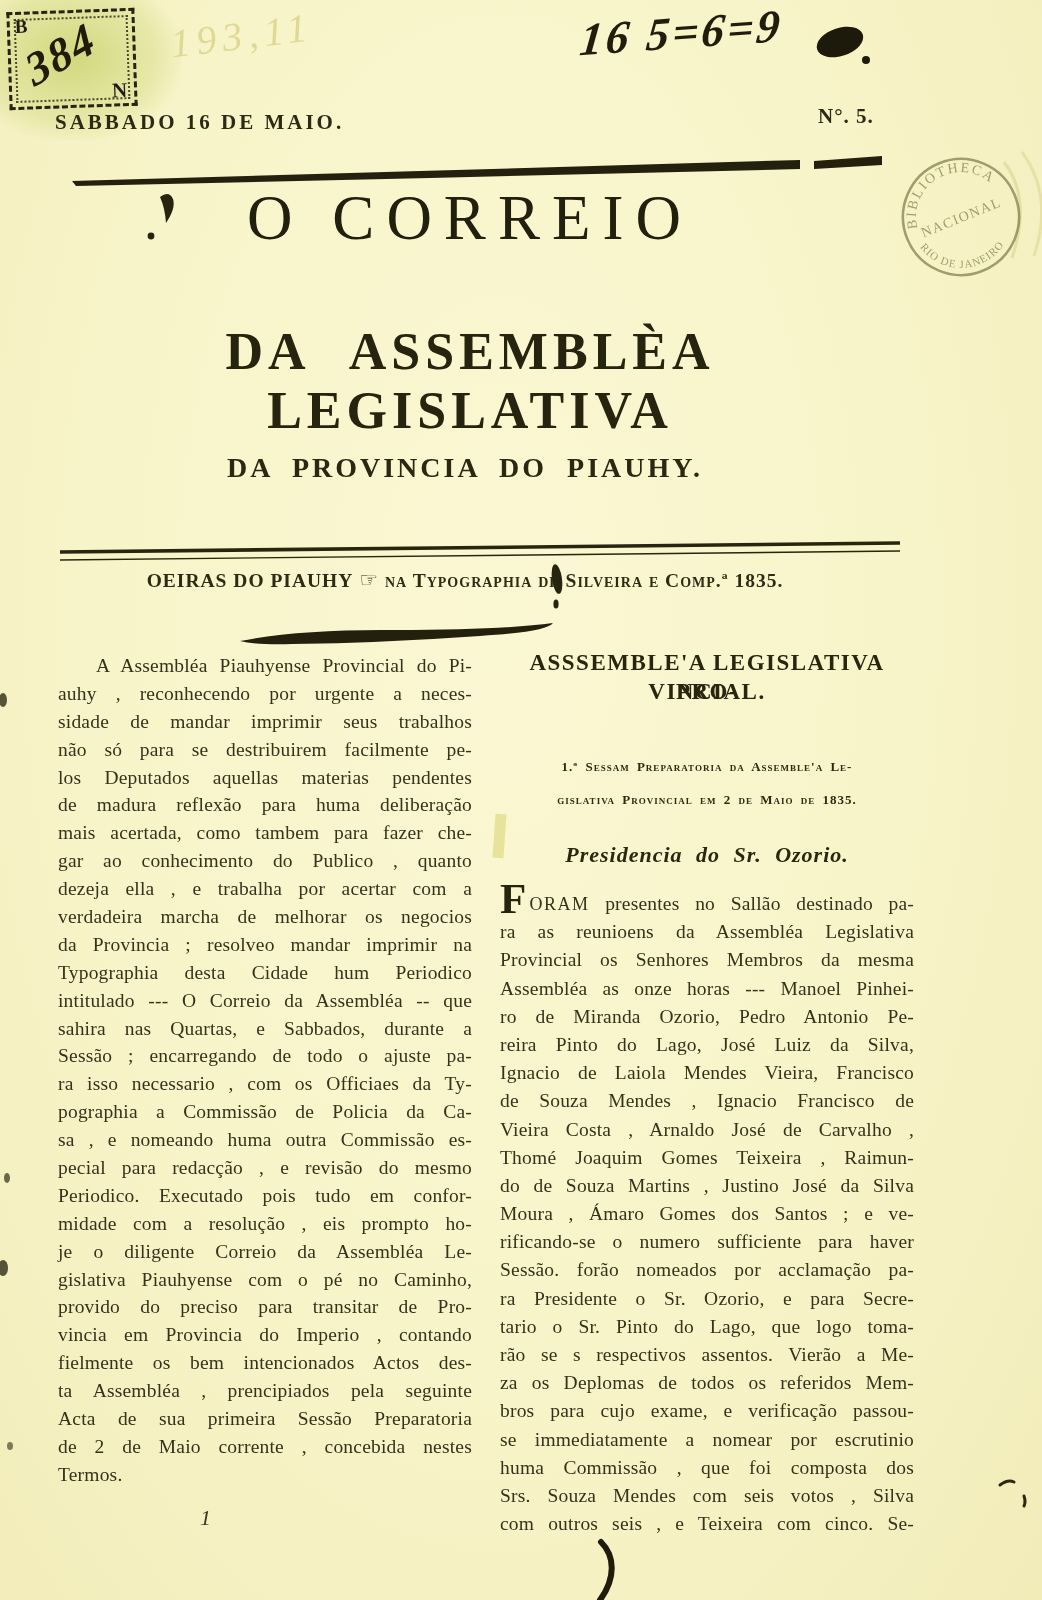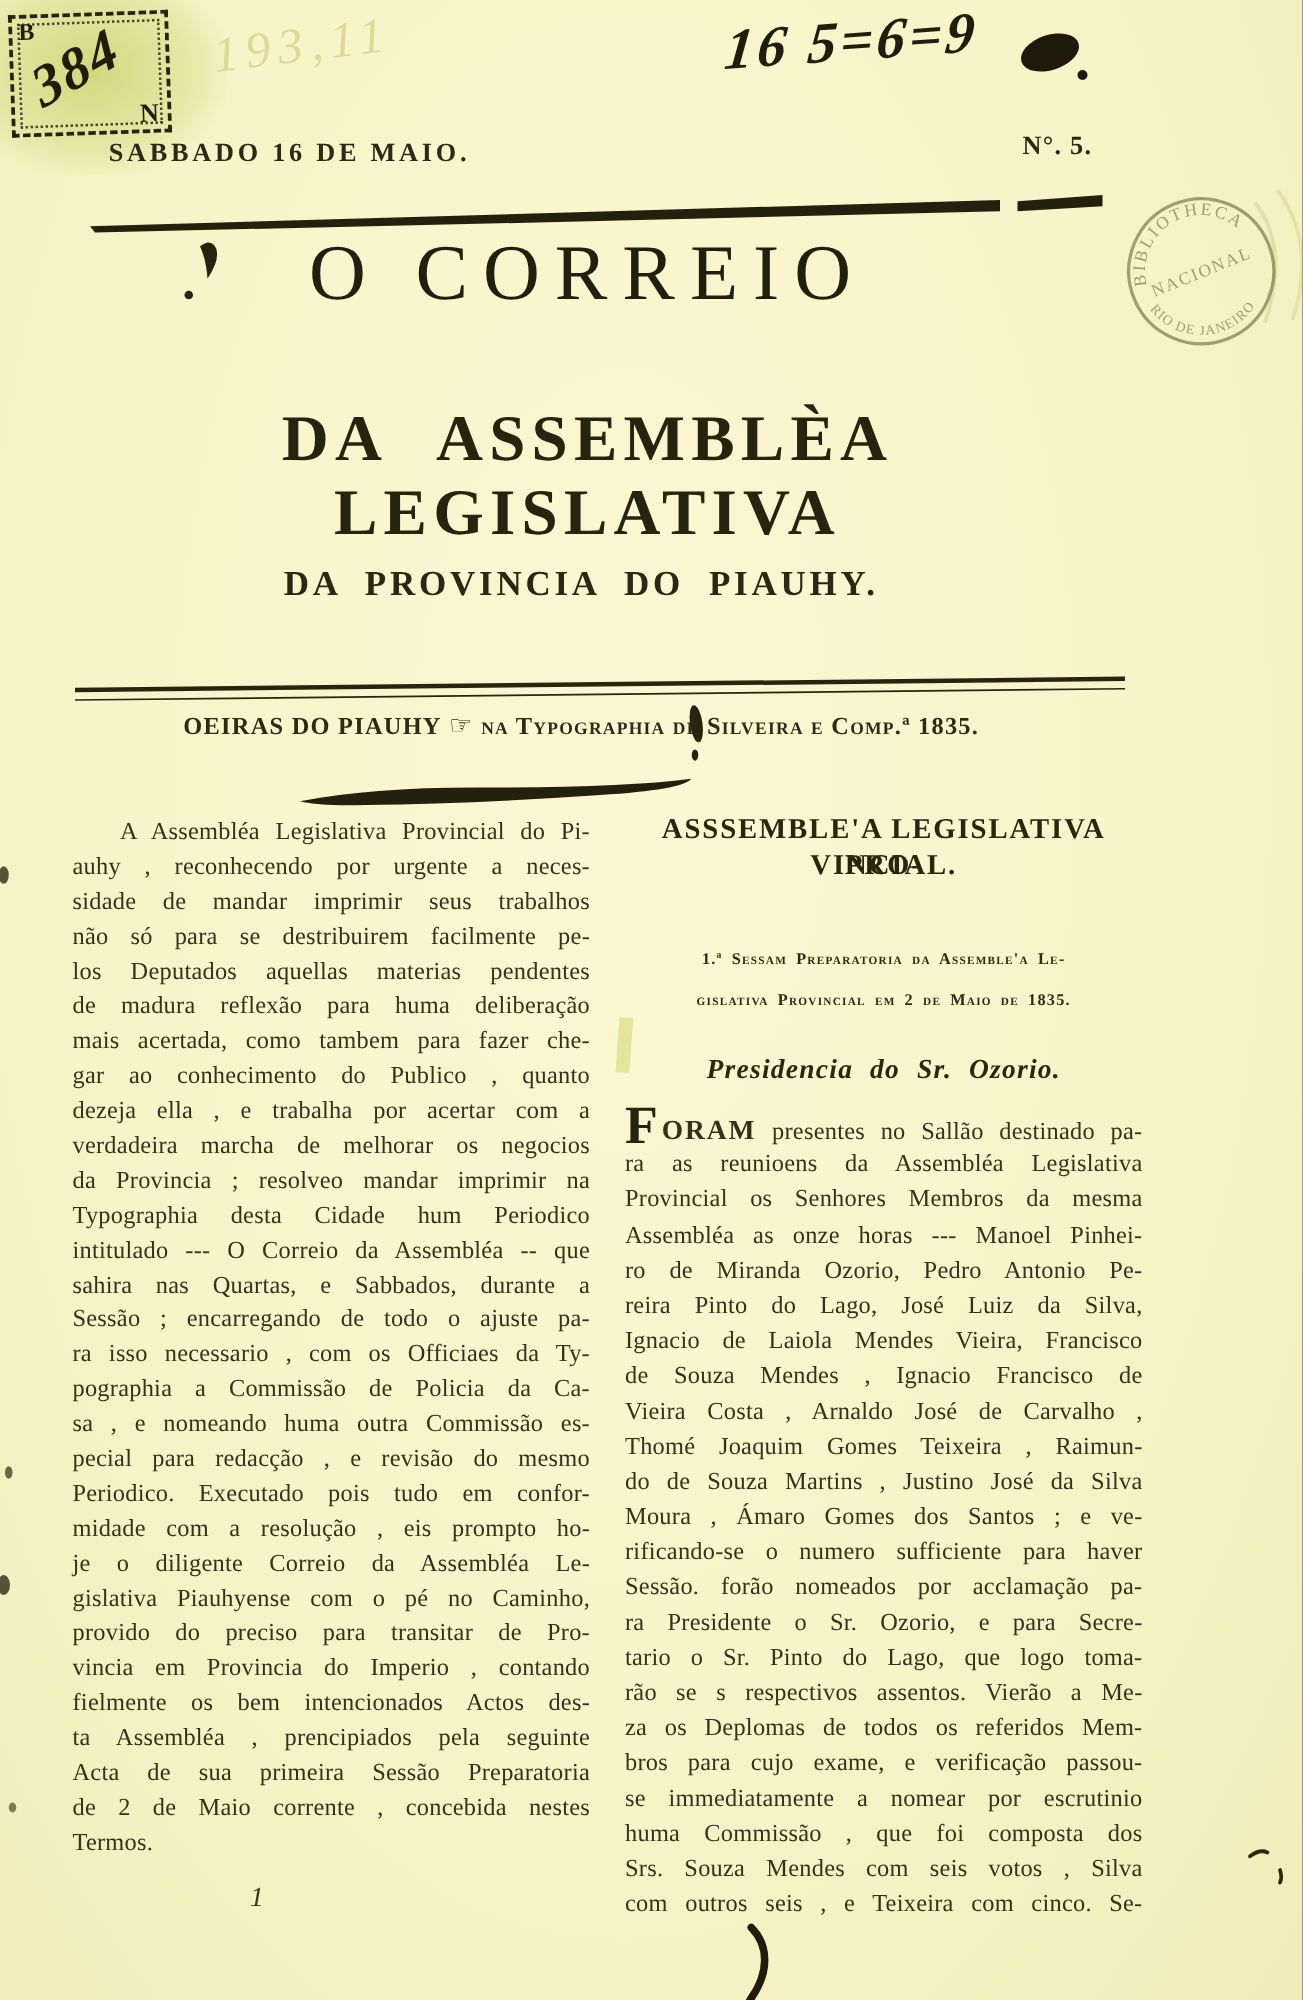--- a/index.html
+++ b/index.html
@@ -17,21 +17,21 @@
     transform:rotate(-2deg);color:#1f1c0c;}
   .stamp::before{content:"";position:absolute;inset:4px;border:2px dotted rgba(38,35,15,.8);}
   .stamp .b{position:absolute;left:5px;top:1px;font-size:19px;font-weight:bold;}
   .stamp .n{position:absolute;right:7px;bottom:0px;font-size:21px;font-weight:bold;}
   .stamp .num{position:absolute;left:12px;top:14px;font-size:46px;font-weight:bold;font-style:italic;
     transform:rotate(-28deg) skewX(-6deg);letter-spacing:2px;}
   .pencil{left:170px;top:12px;font-size:40px;font-style:italic;color:#dcd58e;opacity:.85;
     transform:rotate(-7deg);letter-spacing:6px;}
   .inknote{left:580px;top:6px;font-size:46px;font-style:italic;font-weight:bold;color:#201d0d;
     transform:rotate(-4deg) skewX(-10deg);letter-spacing:3px;}
-  .dateline{left:55px;top:110px;font-size:21px;font-weight:bold;letter-spacing:3px;color:#2c2914;margin-left:32px;}
+  .dateline{left:55px;top:110px;font-size:21px;font-weight:bold;letter-spacing:3px;color:#2c2914;}
   .issue{left:818px;top:104px;font-size:21px;font-weight:bold;letter-spacing:1px;color:#2c2914;}
   
   .title{left:40px;top:182px;width:860px;text-align:center;font-size:63px;font-weight:normal;
     letter-spacing:12px;color:#21200f;}
   .subtitle{left:20px;top:322px;width:900px;text-align:center;font-size:52px;font-weight:bold;
     letter-spacing:5px;word-spacing:26px;color:#26240f;}
   .province{left:20px;top:452px;width:890px;text-align:center;font-size:28px;font-weight:bold;
     letter-spacing:3px;word-spacing:10px;color:#2a2712;}
   .imprint{left:40px;top:568px;width:850px;text-align:center;font-size:19.5px;font-weight:700;
     color:#2e2b14;font-variant:small-caps;letter-spacing:1px;}
@@ -50,21 +50,21 @@
   .rc-head div{height:29px;line-height:29px;}
   .rc-sess{left:500px;top:750px;width:414px;text-align:center;font-size:13px;font-weight:600;
     font-variant:small-caps;letter-spacing:1px;word-spacing:3px;color:#2d2a12;}
   .rc-sess div{height:33px;line-height:33px;}
   .rc-pres{left:500px;top:842px;width:414px;text-align:center;font-size:22px;font-style:italic;
     font-weight:600;letter-spacing:1px;word-spacing:7px;color:#2a2710;}
   .rbody{left:500px;top:890px;width:414px;overflow:visible;}
   .rbody .tl{height:28.2px;line-height:28.2px;}
   .firstline{position:relative;}
   .dropF{font-size:43px;line-height:0;font-weight:600;position:relative;top:3px;margin-right:3px;color:#26230f;}
-  .capRest{font-size:22px;letter-spacing:1.5px;font-weight:700;}
+  .capRest{font-size:18px;letter-spacing:1.5px;font-weight:400;}
   .mark-f{left:200px;top:1505px;font-size:22px;font-style:italic;color:#3a371e;}
   svg.deco{left:0;top:0;width:1042px;height:1600px;pointer-events:none;}
 </style>
 </head>
 <body>
 
 <div class="page">
 
   <svg class="deco abs" viewBox="0 0 1042 1600">
 
@@ -135,21 +135,21 @@
   <div class="abs province">DA PROVINCIA DO PIAUHY.</div>
 
   <div class="abs imprint">
     <span class="caps">OEIRAS DO PIAUHY</span>
     <span class="hand">☞</span>
     <span>na Typographia de Silveira e Comp.ª 1835.</span>
   </div>
 
   <div class="abs lc">
 
-  <div class="tl">A Assembléa Legislativa Provincial do Pi-</div>
+  <div class="tl">A Assembléa Piauhyense Provincial do Pi-</div>
       <div class="tl">auhy , reconhecendo por urgente a neces-</div>
       <div class="tl">sidade de mandar imprimir seus trabalhos</div>
       <div class="tl">não só para se destribuirem facilmente pe-</div>
       <div class="tl">los Deputados aquellas materias pendentes</div>
       <div class="tl">de madura reflexão para huma deliberação</div>
       <div class="tl">mais acertada, como tambem para fazer che-</div>
       <div class="tl">gar ao conhecimento do Publico , quanto</div>
       <div class="tl">dezeja ella , e trabalha por acertar com a</div>
       <div class="tl">verdadeira marcha de melhorar os negocios</div>
       <div class="tl">da Provincia ; resolveo mandar imprimir na</div>

